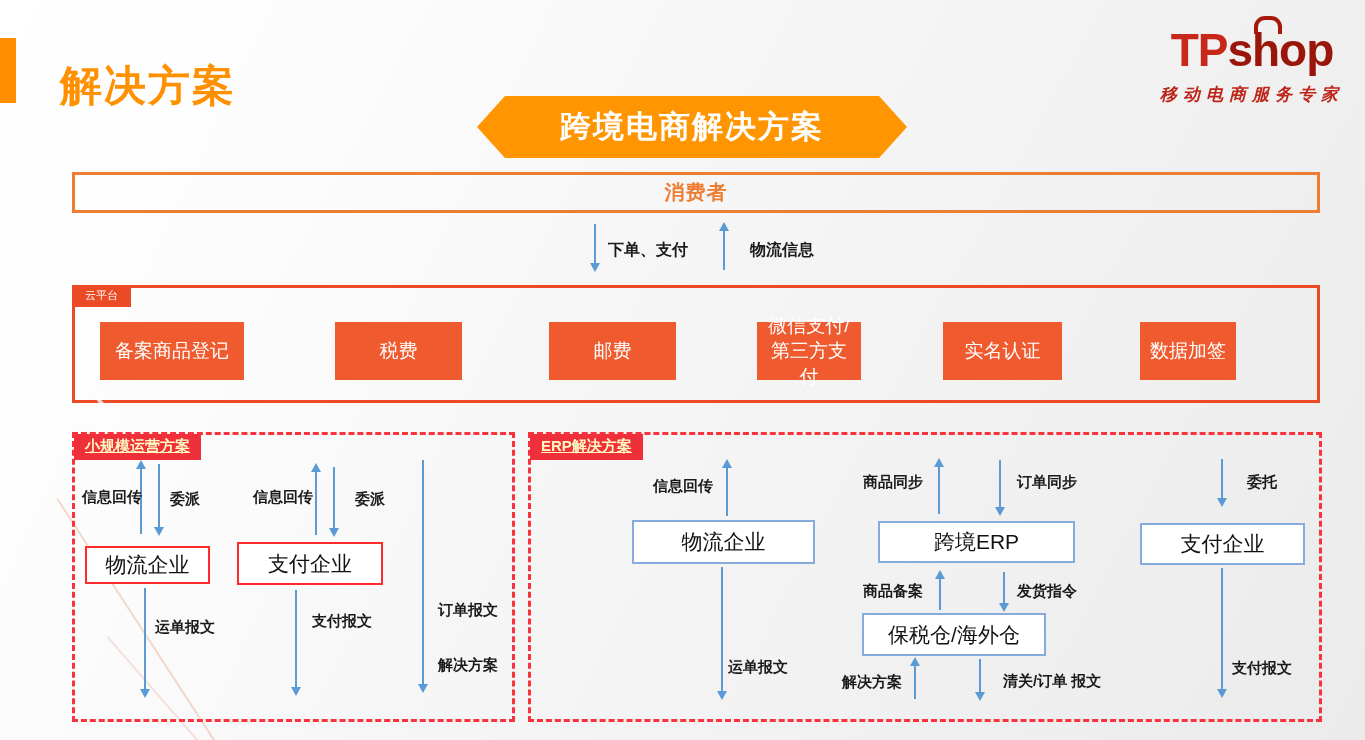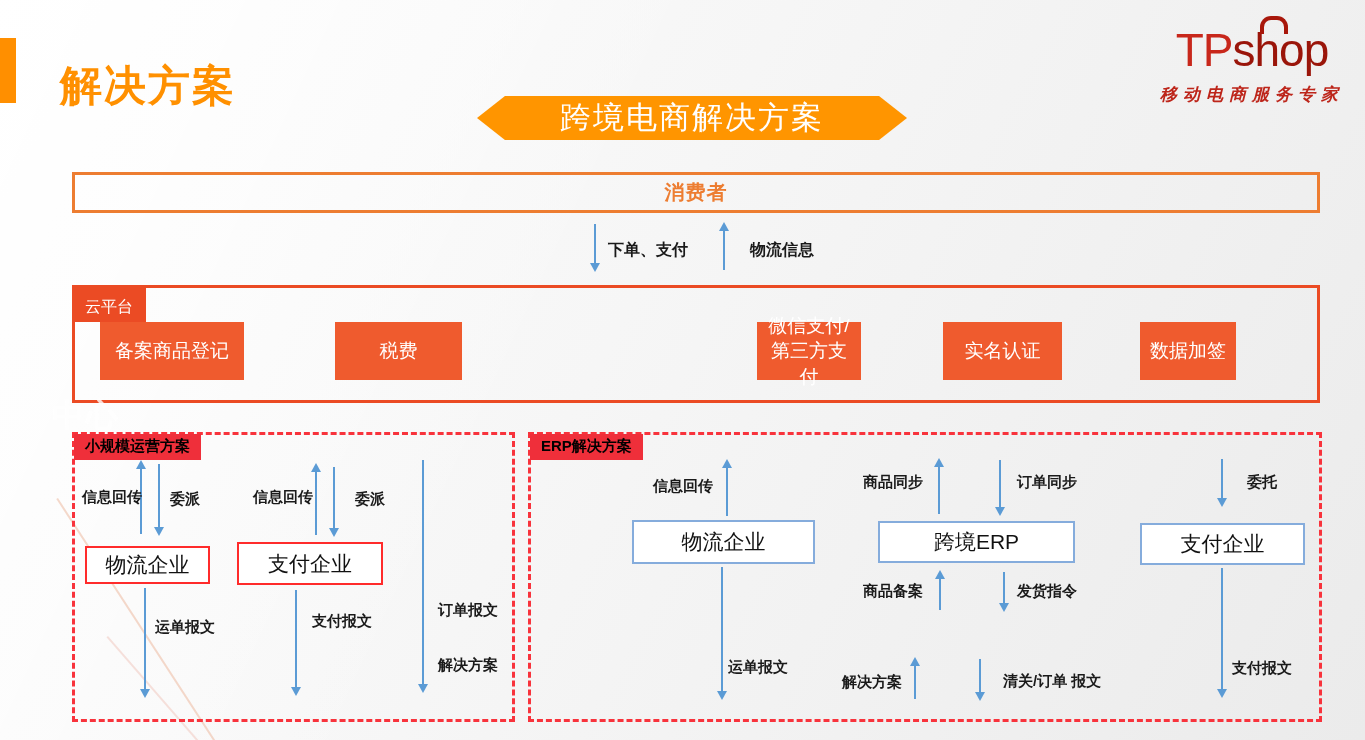--- a/index.html
+++ b/index.html
@@ -5,50 +5,50 @@
   html,body{margin:0;padding:0;}
   body{font-family:"Liberation Sans",sans-serif;background:#e9e9e9;}
   .slide{position:relative;width:1365px;height:740px;overflow:hidden;
     background:linear-gradient(118deg,#fdfdfd 0%,#f6f6f6 45%,#ebebeb 100%);}
   .slide::before{content:"";position:absolute;inset:0;
     background:linear-gradient(115deg,rgba(255,255,255,.95) 0%,rgba(255,255,255,0) 42%);
     pointer-events:none;}
   
   .accent-bar{position:absolute;left:0;top:38px;width:16px;height:65px;background:#FF8F00;}
   .page-title{position:absolute;left:44px;top:42px;margin:16px;font-size:42px;font-weight:bold;color:#FF9000;letter-spacing:2px;}
-  .banner{position:absolute;left:477px;top:96px;width:430px;height:44px;background:#FF9500;
+  .banner{position:absolute;left:477px;top:96px;width:430px;height:62px;background:#FF9500;
     clip-path:polygon(6.5% 0,93.5% 0,100% 50%,93.5% 100%,6.5% 100%,0% 50%);
     display:flex;align-items:center;justify-content:center;
-    color:#fff;font-size:31px;font-weight:normal;letter-spacing:2px;}
+    color:#fff;font-size:31px;font-weight:bold;letter-spacing:2px;}
   
   .logo{position:absolute;left:1152px;top:24px;width:200px;text-align:center;}
-  .logo-word{font-size:46px;font-weight:normal;line-height:52px;letter-spacing:-1px;white-space:nowrap;}
+  .logo-word{font-size:46px;font-weight:bold;line-height:52px;letter-spacing:-1px;white-space:nowrap;}
   .logo-tp{color:#C8271B;}
   .logo-shop-wrap{position:relative;display:inline-block;}
   .logo-shop{color:#9A150A;}
   .bag-handle{position:absolute;left:27px;top:-8px;width:20px;height:14px;
     border:4px solid #A8170B;border-bottom:none;border-radius:11px 11px 0 0;}
   .logo-tagline{margin-top:7px;font-family:"DejaVu Serif",serif;font-style:italic;font-weight:bold;
     font-size:17px;color:#BD251A;letter-spacing:6px;white-space:nowrap;}
   
   .consumer-box{position:absolute;left:72px;top:172px;width:1248px;height:41px;
     border:3px solid #ED7D31;box-sizing:border-box;display:flex;align-items:center;justify-content:center;
     color:#ED7D31;font-size:20px;font-weight:bold;letter-spacing:1px;}
   
   .cloud-box{position:absolute;left:72px;top:285px;width:1248px;height:118px;
     border:3px solid #EB4B24;box-sizing:border-box;}
   .cloud-tab{position:absolute;left:-3px;top:-3px;background:#EB4B24;color:#fff;
-    font-size:16px;padding:12px 13px 4px;}
+    font-size:11px;padding:3px 13px 4px;}
   .cloud-item{position:absolute;top:322px;height:58px;background:#EF5B2E;color:#fff;
     font-size:19px;line-height:1.35;display:flex;align-items:center;justify-content:center;
     text-align:center;box-sizing:border-box;padding:0 10px;z-index:2;}
   
   .panel{position:absolute;top:432px;height:290px;border:3px dashed #F8333C;box-sizing:border-box;}
-  .panel-tab{position:absolute;left:-1px;top:-1px;background:#EF2F3A;color:#000000;
-    font-size:15px;font-weight:bold;padding:3px 11px 4px;white-space:nowrap;}
+  .panel-tab{position:absolute;left:-1px;top:-1px;background:#EF2F3A;color:#fef9c3;
+    font-size:15px;font-weight:bold;padding:3px 11px 4px;white-space:nowrap;text-decoration:underline;}
   .node{position:absolute;background:#fff;display:flex;align-items:center;justify-content:center;
     font-size:21px;color:#111;box-sizing:border-box;z-index:2;}
   .node.red{border:2px solid #FF2B2B;}
   .node.blue{border:2px solid #85ACDC;}
   
   .arr{position:absolute;width:10px;z-index:1;
     background:linear-gradient(#5B9BD5,#5B9BD5) no-repeat center/2px calc(100% - 4px);}
   .arr.up::before{content:"";position:absolute;top:0;left:0;
     border-left:5px solid transparent;border-right:5px solid transparent;border-bottom:9px solid #5B9BD5;}
   .arr.down::after{content:"";position:absolute;bottom:0;left:0;
@@ -87,20 +87,21 @@
   <div class="arr down" style="left:590px;top:222px;height:50px"></div>
   <span class="lbl big" style="left:608px;top:240px">下单、支付</span>
   <div class="arr up" style="left:719px;top:222px;height:50px"></div>
   <span class="lbl big" style="left:750px;top:240px">物流信息</span>
 
   <div class="cloud-box">
     <div class="cloud-tab">云平台</div>
   </div>
   <div class="cloud-item" style="left:100px;width:144px">备案商品登记</div>
   <div class="cloud-item" style="left:335px;width:127px">税费</div>
+  <div class="cloud-item" style="left:549px;width:127px">邮费</div>
   <div class="cloud-item" style="left:757px;width:104px">微信支付/第三方支付</div>
   <div class="cloud-item" style="left:943px;width:119px">实名认证</div>
   <div class="cloud-item" style="left:1140px;width:96px">数据加签</div>
 
   <div class="panel" style="left:72px;width:443px">
     <div class="panel-tab">小规模运营方案</div>
   </div>
 
   <div class="arr up" style="left:136px;top:460px;height:76px"></div>
   <div class="arr down" style="left:154px;top:462px;height:74px"></div>
@@ -141,20 +142,21 @@
 
   <div class="node blue" style="left:632px;top:520px;width:183px;height:44px">物流企业</div>
   <div class="node blue" style="left:878px;top:521px;width:197px;height:42px">跨境ERP</div>
   <div class="node blue" style="left:1140px;top:523px;width:165px;height:42px">支付企业</div>
 
   <div class="arr up" style="left:935px;top:570px;height:42px"></div>
   <div class="arr down" style="left:999px;top:570px;height:42px"></div>
   <span class="lbl" style="left:863px;top:582px">商品备案</span>
   <span class="lbl" style="left:1017px;top:582px">发货指令</span>
 
+  <div class="node blue" style="left:862px;top:613px;width:184px;height:43px">保税仓/海外仓</div>
 
   <div class="arr down" style="left:717px;top:565px;height:135px"></div>
   <span class="lbl" style="left:728px;top:658px">运单报文</span>
 
   <div class="arr up" style="left:910px;top:657px;height:44px"></div>
   <div class="arr down" style="left:975px;top:657px;height:44px"></div>
   <span class="lbl" style="left:842px;top:673px">解决方案</span>
   <span class="lbl" style="left:1003px;top:672px">清关/订单 报文</span>
 
   <div class="arr down" style="left:1217px;top:566px;height:132px"></div>

